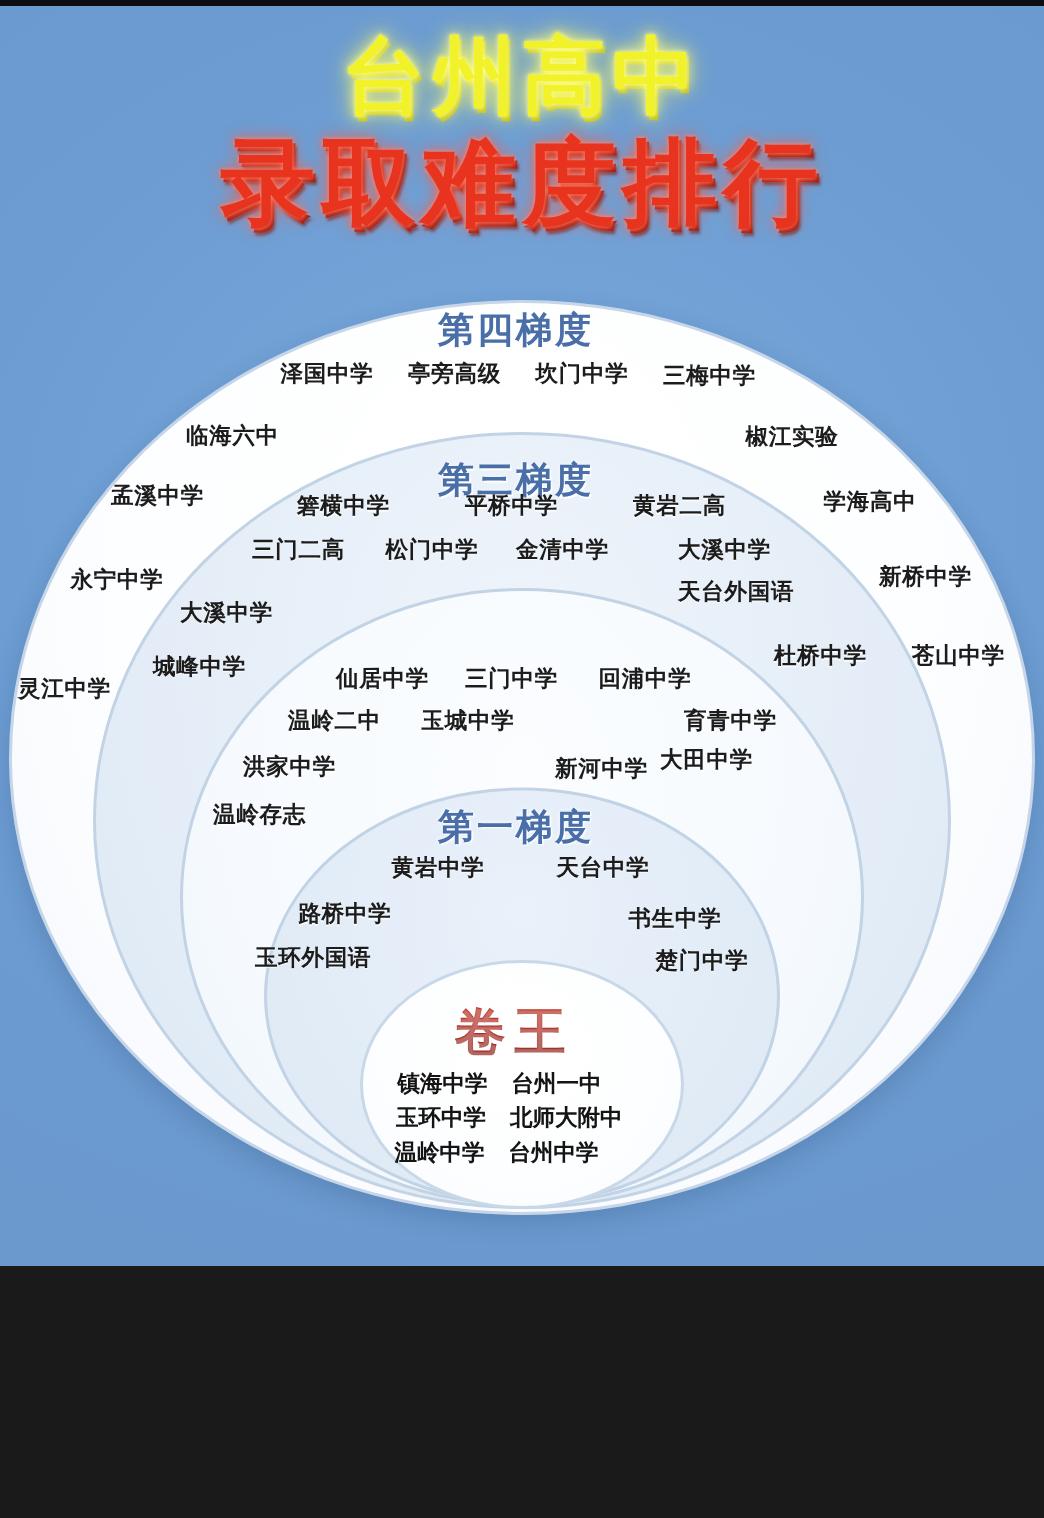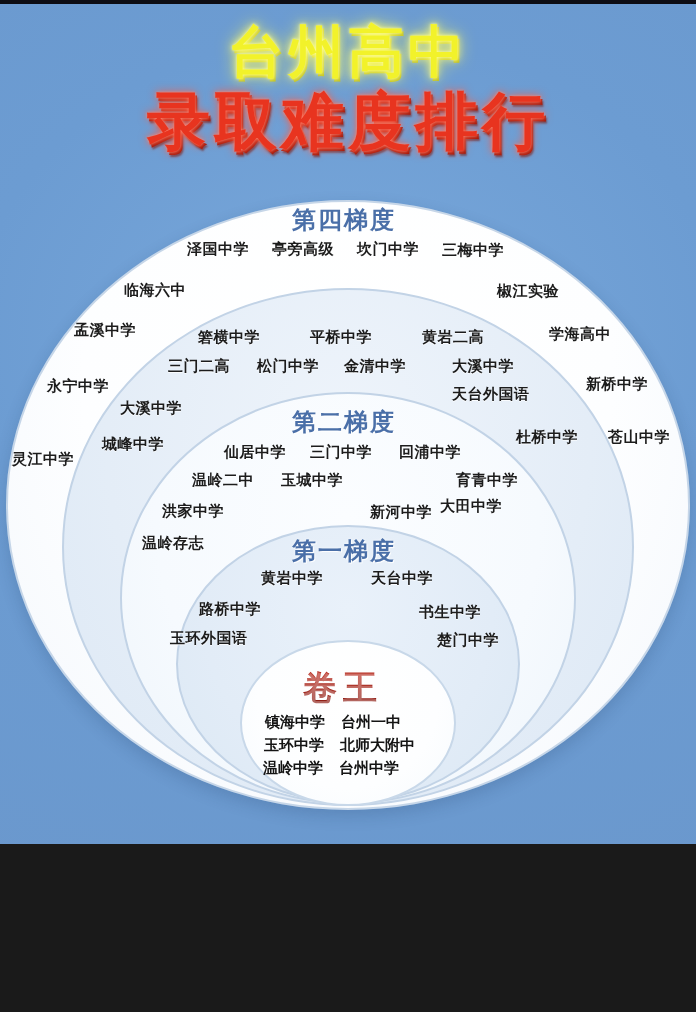--- a/index.html
+++ b/index.html
@@ -199,40 +199,40 @@
     <div class="school" style="left:357px; top:240px;">坎门中学</div>
     <div class="school" style="left:442px; top:241px;">三梅中学</div>
 
     <div class="school" style="left:124px; top:281px;">临海六中</div>
     <div class="school" style="left:497px; top:282px;">椒江实验</div>
 
     <div class="school" style="left:74px; top:321px;">孟溪中学</div>
     <div class="school" style="left:47px; top:377px;">永宁中学</div>
     <div class="school" style="left:12px; top:450px;">灵江中学</div>
 
+    <div class="tier-title" style="left:292px; top:304px;">第三梯度</div>
 
     <div class="school" style="left:198px; top:328px;">箬横中学</div>
     <div class="school" style="left:310px; top:328px;">平桥中学</div>
     <div class="school" style="left:422px; top:328px;">黄岩二高</div>
 
     <div class="school" style="left:168px; top:357px;">三门二高</div>
     <div class="school" style="left:257px; top:357px;">松门中学</div>
     <div class="school" style="left:344px; top:357px;">金清中学</div>
     <div class="school" style="left:452px; top:357px;">大溪中学</div>
 
     <div class="school" style="left:549px; top:325px;">学海高中</div>
     <div class="school" style="left:586px; top:375px;">新桥中学</div>
     <div class="school" style="left:452px; top:385px;">天台外国语</div>
 
     <div class="school" style="left:120px; top:399px;">大溪中学</div>
     <div class="school" style="left:102px; top:435px;">城峰中学</div>
     <div class="school" style="left:608px; top:428px;">苍山中学</div>
     <div class="school" style="left:516px; top:428px;">杜桥中学</div>
 
-    <div class="tier-title" style="left:292px; top:406px;">第二梯度</div>
 
     <div class="school" style="left:224px; top:443px;">仙居中学</div>
     <div class="school" style="left:310px; top:443px;">三门中学</div>
     <div class="school" style="left:399px; top:443px;">回浦中学</div>
 
     <div class="school" style="left:192px; top:471px;">温岭二中</div>
     <div class="school" style="left:281px; top:471px;">玉城中学</div>
     <div class="school" style="left:370px; top:471px;margin-top:32px;">新河中学</div>
     <div class="school" style="left:456px; top:471px;">育青中学</div>
 

